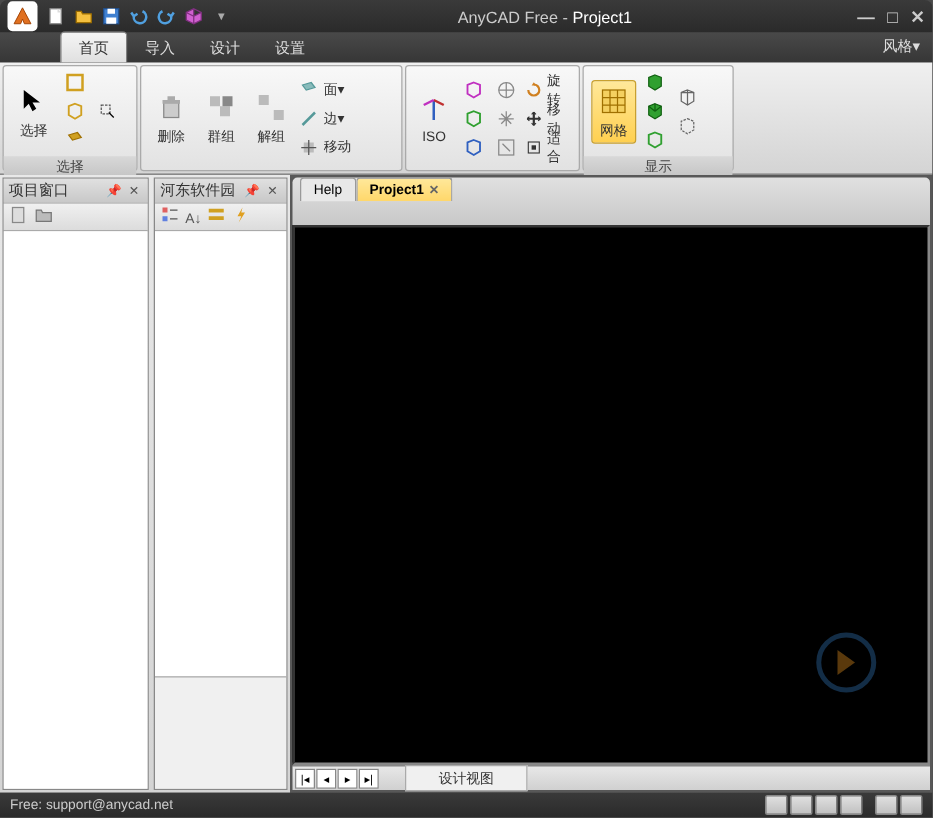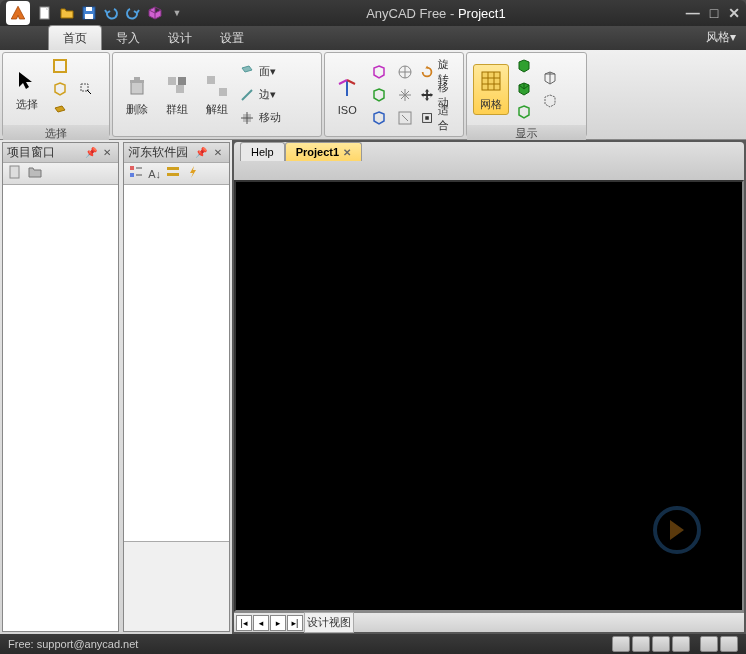--- a/index.html
+++ b/index.html
@@ -52,21 +52,21 @@
 .viewport-area { flex: 1; display: flex; flex-direction: column; background: #585858; padding: 2px; }
 .doc-tabs { height: 38px; display: flex; align-items: flex-start; gap: 0; background: linear-gradient(#e0e0e0,#c8c8c8); padding-left: 6px; border-radius: 4px 4px 0 0; }
 .doc-tab { padding: 3px 10px; font-size: 11px; background: #e8e8e8; border: 1px solid #999; border-bottom: none; border-radius: 3px 3px 0 0; cursor: pointer; display: flex; align-items: center; gap: 4px; }
 .doc-tab.active { background: linear-gradient(#ffe89a,#ffd76a); font-weight: bold; }
 .doc-tab .x { cursor: pointer; color: #666; font-size: 10px; }
 .viewport { flex: 1; background: #000; border: 2px inset #888; position: relative; }
 .viewport .watermark { position: absolute; right: 10px; bottom: 30px; color: #2a5a8a; opacity: 0.35; font-size: 22px; font-style: italic; font-weight: bold; }
 .viewport .watermark2 { position: absolute; right: 40px; bottom: 55px; width: 50px; height: 50px; opacity: 0.4; }
 .view-tabs { height: 20px; background: linear-gradient(#e8e8e8,#d0d0d0); display: flex; align-items: center; padding: 0 2px; gap: 1px; border-top: 1px solid #888; }
 .vt-btn { width: 16px; height: 16px; background: #fff; border: 1px solid #888; cursor: pointer; display: flex; align-items: center; justify-content: center; font-size: 9px; }
-.vt-label { margin-left: 0; font-size: 11px; color: #333; padding: 2px 2px; background: #f0f0f0; border: 1px solid #aaa; }
+.vt-label { margin-left: 20px; font-size: 11px; color: #333; padding: 2px 26px; background: #f0f0f0; border: 1px solid #aaa; }
 
 
 .statusbar { height: 20px; background: linear-gradient(#3a3a3a,#2a2a2a); display: flex; align-items: center; padding: 0 8px; color: #ccc; font-size: 11px; }
 .statusbar .spacer { flex: 1; }
 .statusbar .sb-btn { width: 18px; height: 16px; margin-left: 2px; background: linear-gradient(#e0e0e0,#c0c0c0); border: 1px solid #888; border-radius: 2px; cursor: pointer; }
 
 
 .ico16 { width: 16px; height: 16px; }
 .ico24 { width: 24px; height: 24px; }
 </style>

